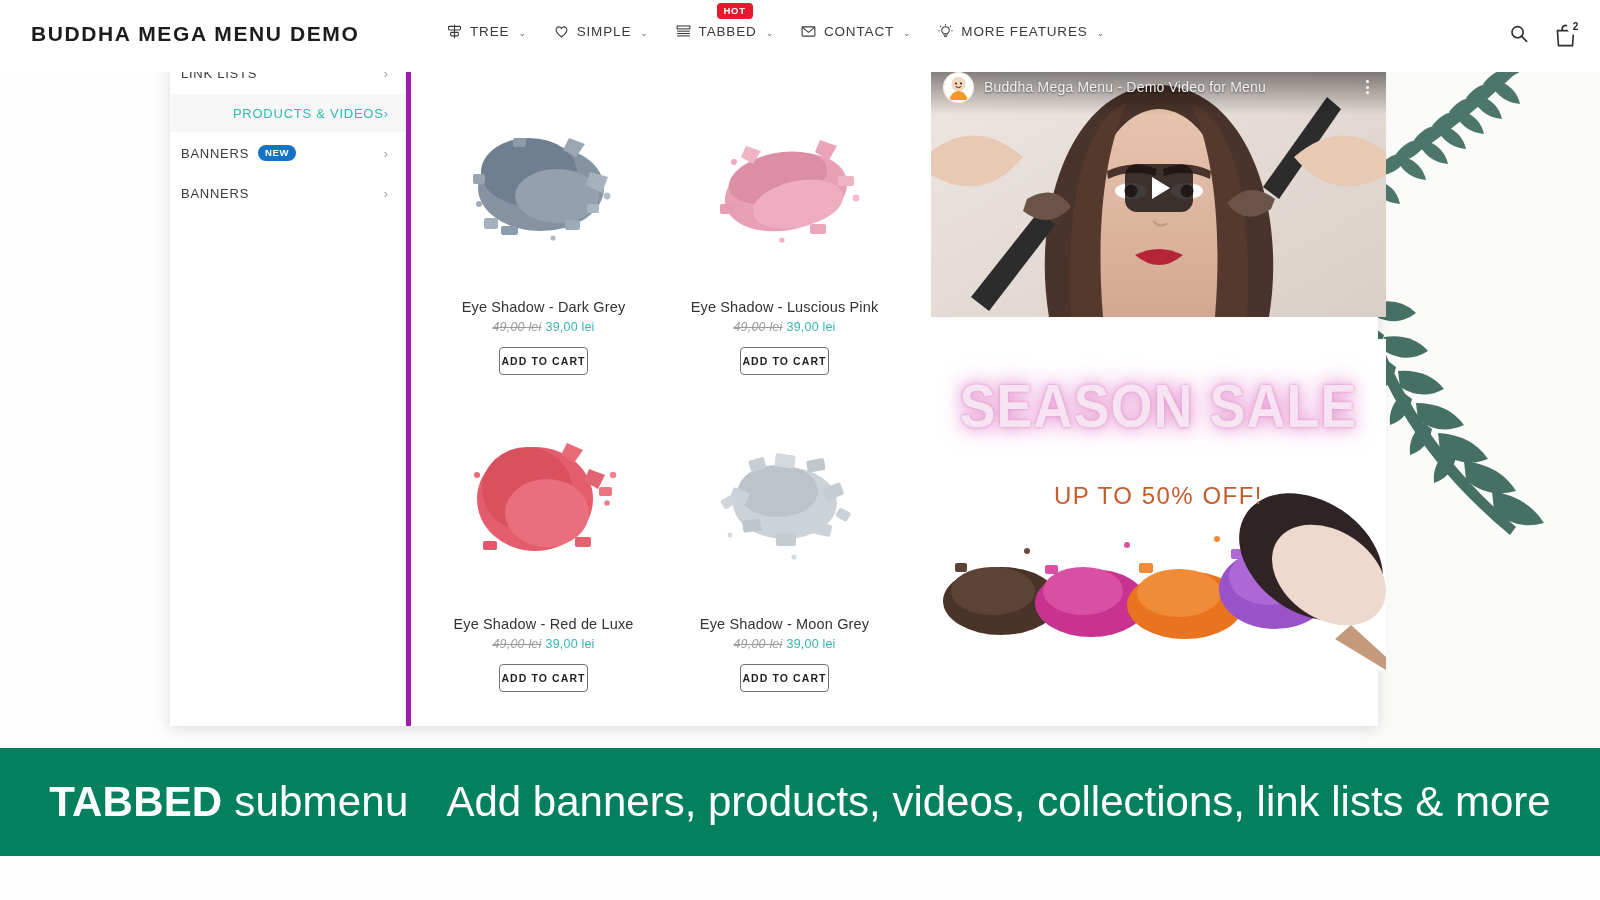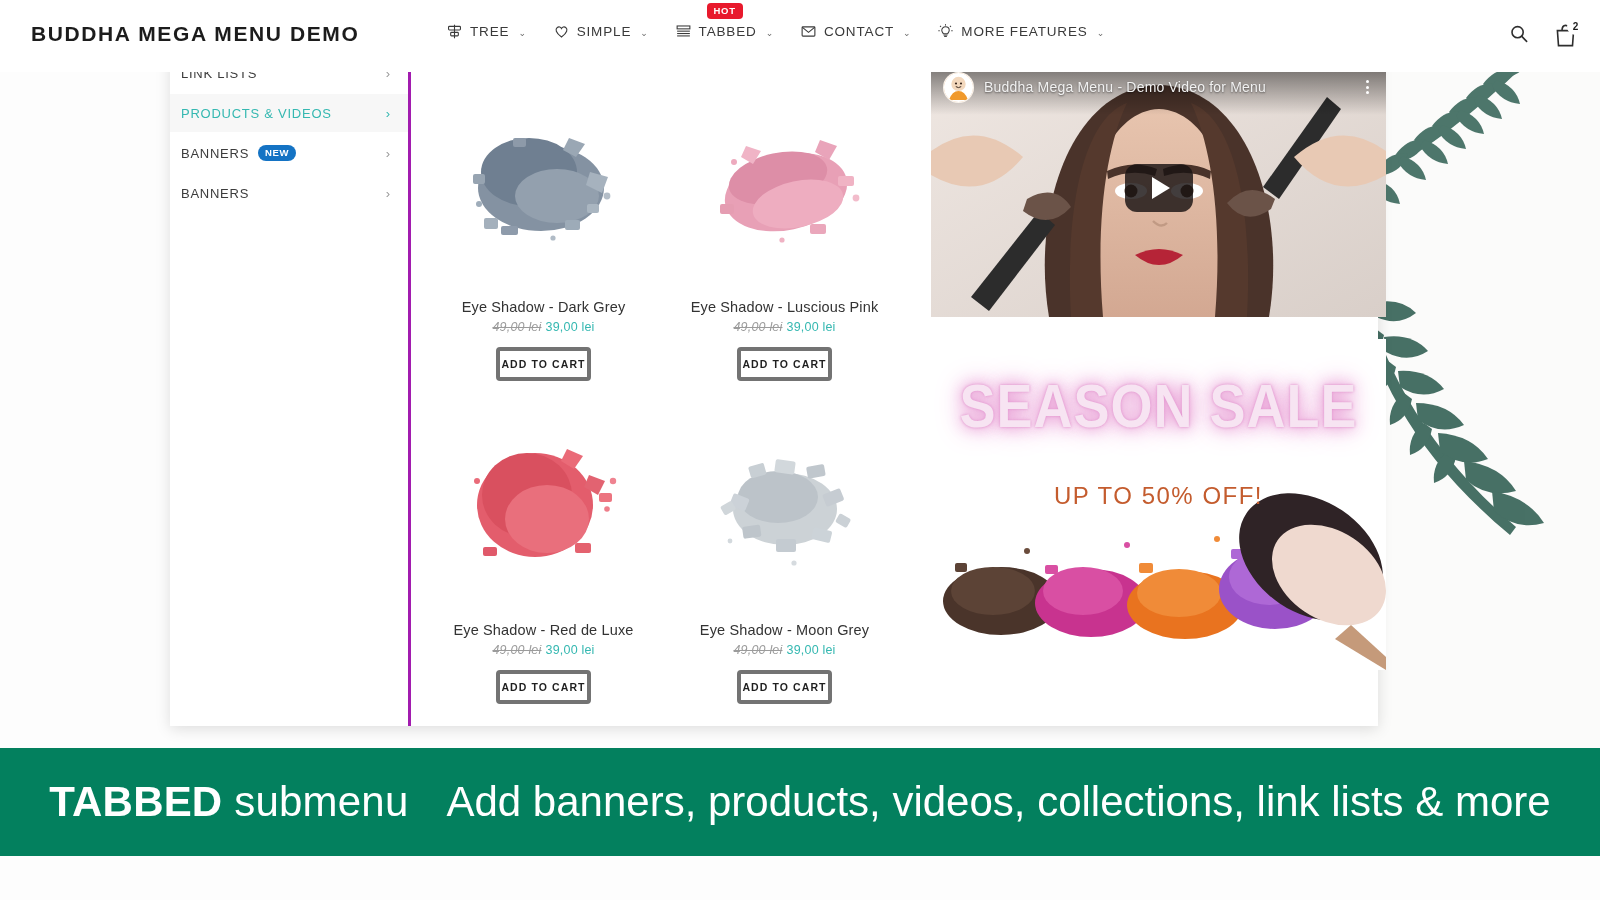--- a/index.html
+++ b/index.html
@@ -41,21 +41,21 @@
   .nav-item{
     display:flex; align-items:center; gap:7px;
     font-size:13.5px; letter-spacing:.7px; color:#3a3a3a;
     cursor:pointer; position:relative; white-space:nowrap;
   }
   .nav-item .label{ font-size:13.5px; letter-spacing:.85px; }
   .caret{ font-size:9px; color:#6a6a6a; margin-left:2px; transform:translateY(1px); }
   .nav-ico{ width:17px; height:17px; display:inline-block; flex:0 0 auto; }
   .nav-ico svg{ display:block; }
   .hot-badge{
-    position:absolute; top:-20px; left:32px;
+    position:absolute; top:-20px; left:42px;
     background:#e8192c; color:#fff; font-size:9.5px; font-weight:bold;
     letter-spacing:.7px; padding:2px 7px 3px; border-radius:4px;
   }
   .header-actions{
     position:absolute; right:22px; top:23px;
     display:flex; align-items:center; gap:22px;
   }
   .icon-btn{ cursor:pointer; position:relative; width:24px; height:26px; }
   .cart-count{
     position:absolute; top:-5px; right:-6px;
@@ -68,34 +68,34 @@
   
   .megamenu{
     position:absolute; top:48px; left:170px;
     width:1208px; height:678px;
     background:#ffffff;
     box-shadow:0 3px 14px rgba(0,0,0,.13);
     z-index:30; display:flex;
   }
   .tabs-col{
     width:241px; flex:0 0 241px; height:100%;
-    border-right:3px solid #a21caf;
+    border-right:5px solid #a21caf;
     padding-top:6px; background:#fff;
   }
   .tab-row{
     height:38px; display:flex; align-items:center;
     padding:0 18px 0 11px; cursor:pointer;
     justify-content:space-between;
   }
   .tab-row + .tab-row{ margin-top:2px; }
   .tab-row .tl{
     font-size:13px; letter-spacing:.75px; color:#3c3c3c;
     display:flex; align-items:center; gap:9px; white-space:nowrap;
   }
-  .tab-row.active{ background:#f7f7f7; }
+  .tab-row.active{ background:#f7f7f7;justify-content:flex-end; }
   .tab-row.active .tl{ color:#35b8b1; }
   .tab-row .chev{ color:#9a9a9a; font-size:13px; }
   .tab-row.active .chev{ color:#35b8b1; }
   .new-badge{
     background:#1473c4; color:#fff; font-size:9.5px; font-weight:bold;
     letter-spacing:.6px; padding:2px 7px 3px; border-radius:9px;
   }
 
   .content-col{ flex:1; display:flex; padding:4px 0 0 12px; }
   .products-col{ width:490px; flex:0 0 490px; padding-top:6px; }
@@ -105,21 +105,21 @@
   .swatch svg{ display:block; }
   .ptitle{
     font-size:14.5px; color:#333; margin-top:2px; letter-spacing:.15px;
     white-space:nowrap;
   }
   .pprice{ margin-top:5px; font-size:12.5px; letter-spacing:.2px; }
   .old{ color:#9b9b9b; text-decoration:line-through;font-style:italic; }
   .new{ color:#35b8b1; margin-left:4px; }
   .atc{
     margin:13px auto 0; display:block;
-    border:4px solid #737373; background:#fff; color:#1f1f1f;
+    border:1px solid #737373; background:#fff; color:#1f1f1f;
     font-family:"Liberation Sans", sans-serif;
     font-size:10.5px; font-weight:bold; letter-spacing:1.1px;
     padding:7px 1px; border-radius:4px; cursor:pointer;
   }
 
   .media-col{ flex:1; padding:7px 14px 0 18px; }
 
   
   .video{
     position:relative; width:455px; height:258px;

